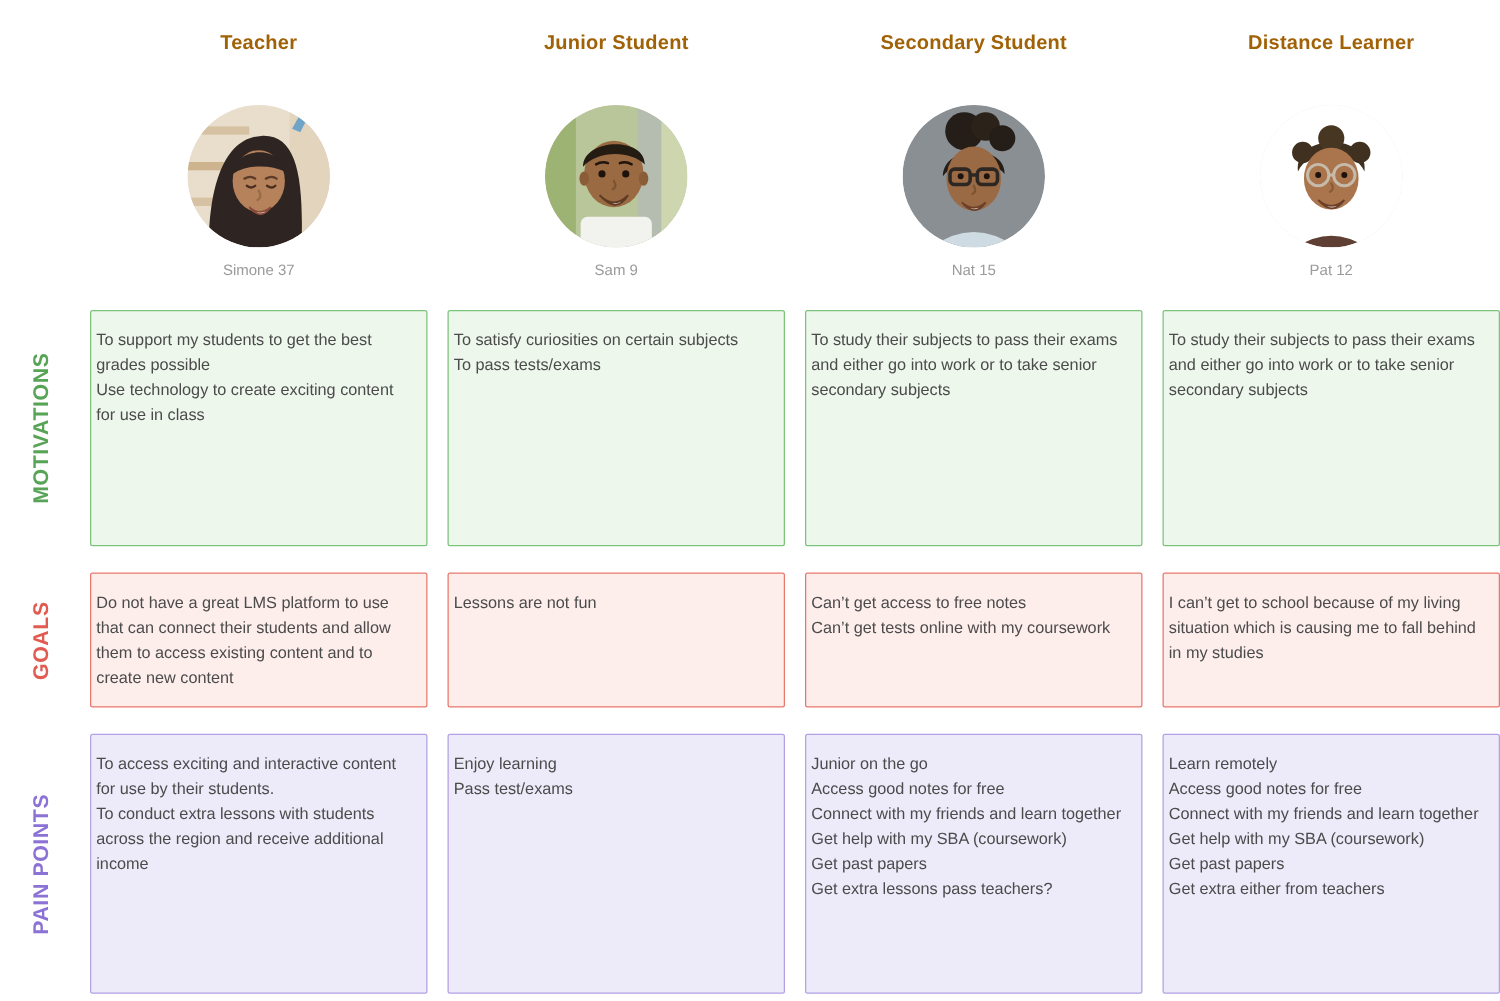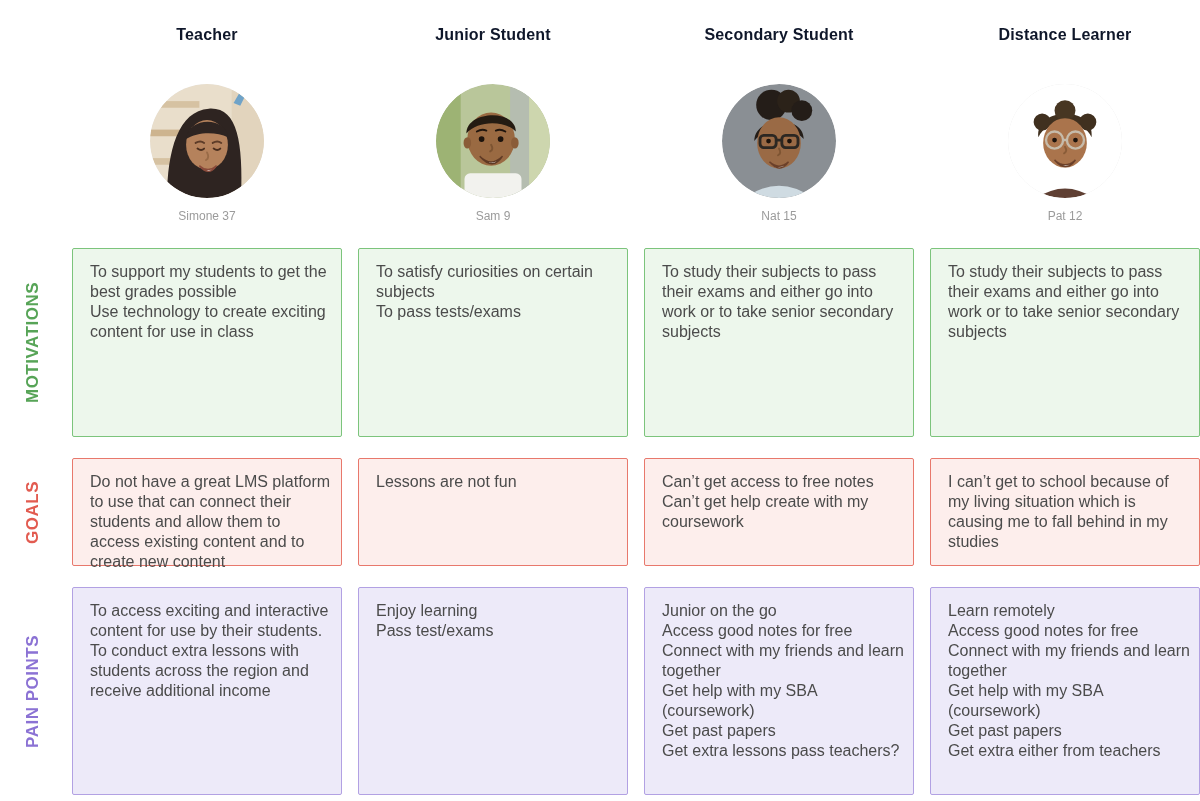--- a/index.html
+++ b/index.html
@@ -2,32 +2,32 @@
 <html><head>
 <meta charset="utf-8">
 <style>
   html,body{margin:0;padding:0;background:#ffffff;}
   body{width:1200px;height:801px;overflow:hidden;font-family:"Liberation Sans",sans-serif;}
   .board{display:grid;grid-template-columns:56px repeat(4,270px);grid-template-rows:227px 189px 108px 208px;column-gap:16px;row-gap:21px;width:1200px;}
   .c0{grid-column:1}.c1{grid-column:2}.c2{grid-column:3}.c3{grid-column:4}.c4{grid-column:5}
   .r0{grid-row:1}.r1{grid-row:2}.r2{grid-row:3}.r3{grid-row:4}
 
   .persona-header{display:flex;flex-direction:column;align-items:center;}
-  .role{margin-top:26px;font-size:16px;font-weight:bold;color:#0f172a;letter-spacing:.2px;}
+  .role{margin-top:26px;font-size:16px;font-weight:bold;color:#a16207;letter-spacing:.2px;}
   .avatar{width:114px;height:114px;border-radius:50%;overflow:hidden;margin-top:40px;flex:none;background:#eee;}
   .avatar svg{display:block;width:114px;height:114px;}
   .pname{margin-top:11px;font-size:12px;color:#9b9b9b;}
 
   .row-label{display:flex;align-items:center;justify-content:center;padding-left:10px;}
   .row-label span{writing-mode:vertical-rl;transform:rotate(180deg);font-weight:bold;font-size:17px;letter-spacing:.5px;white-space:nowrap;}
   .row-label.motivations span{color:#57a457;}
   .row-label.goals span{color:#e25b50;}
   .row-label.pain span{color:#8b72d4;}
 
-  .cell{border-radius:2px;padding:13px 8px 13px 17px;font-size:16px;line-height:20px;color:#4b4b4b;box-sizing:border-box;}
+  .cell{border-radius:2px;padding:13px 8px 13px 4px;font-size:13px;line-height:20px;color:#4b4b4b;box-sizing:border-box;}
   .cell .line{margin:0;}
   .cell.motivations{background:#edf7ec;border:1.5px solid #7cc47c;}
   .cell.goals{background:#fdeeec;border:1.5px solid #e8786c;}
   .cell.pain{background:#edeaf9;border:1.5px solid #b2a1e3;}
 </style>
 </head>
 <body>
 
 <div class="board">
 
@@ -179,21 +179,21 @@
     </div>
 
   <div class="cell goals c1 r2">
       <div class="line">Do not have a great LMS platform to use that can connect their students and allow them to access existing content and to create new content</div>
     </div>
   <div class="cell goals c2 r2">
       <div class="line">Lessons are not fun</div>
     </div>
   <div class="cell goals c3 r2">
       <div class="line">Can’t get access to free notes</div>
-      <div class="line">Can’t get help create with my coursework</div>
+      <div class="line">Can’t get tests online with my coursework</div>
     </div>
   <div class="cell goals c4 r2">
       <div class="line">I can’t get to school because of my living situation which is causing me to fall behind in my studies</div>
     </div>
 
   <div class="cell pain c1 r3">
       <div class="line">To access exciting and interactive content for use by their students.</div>
       <div class="line">To conduct extra lessons with students across the region and receive additional income</div>
     </div>
   <div class="cell pain c2 r3">

